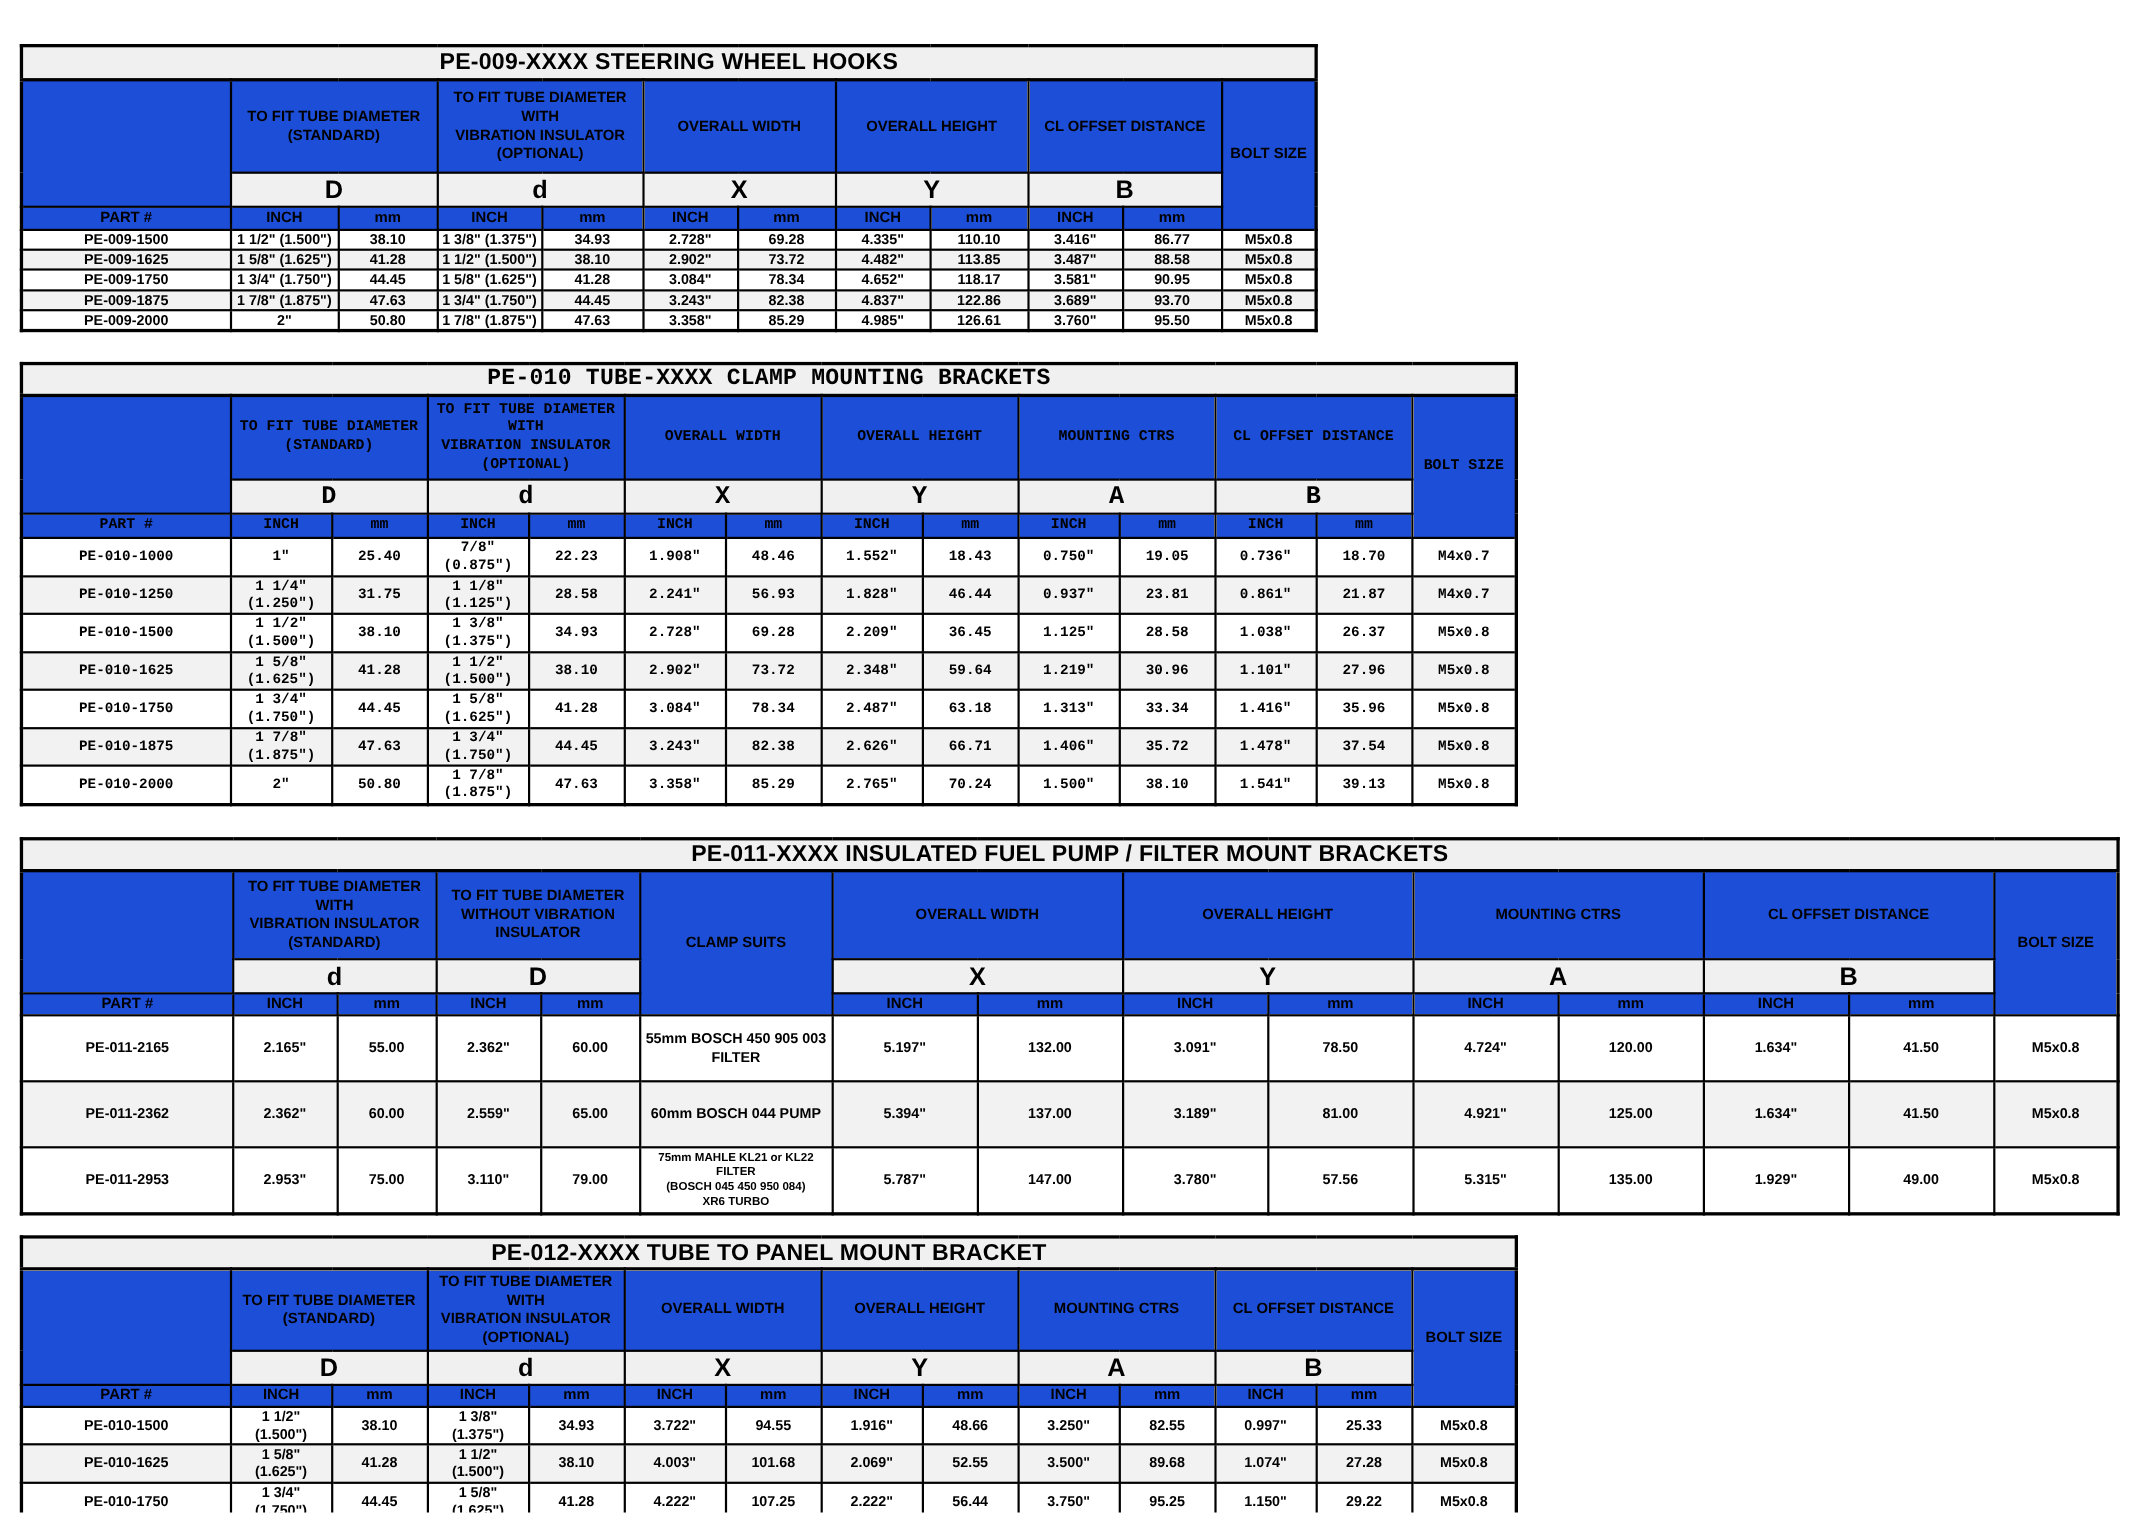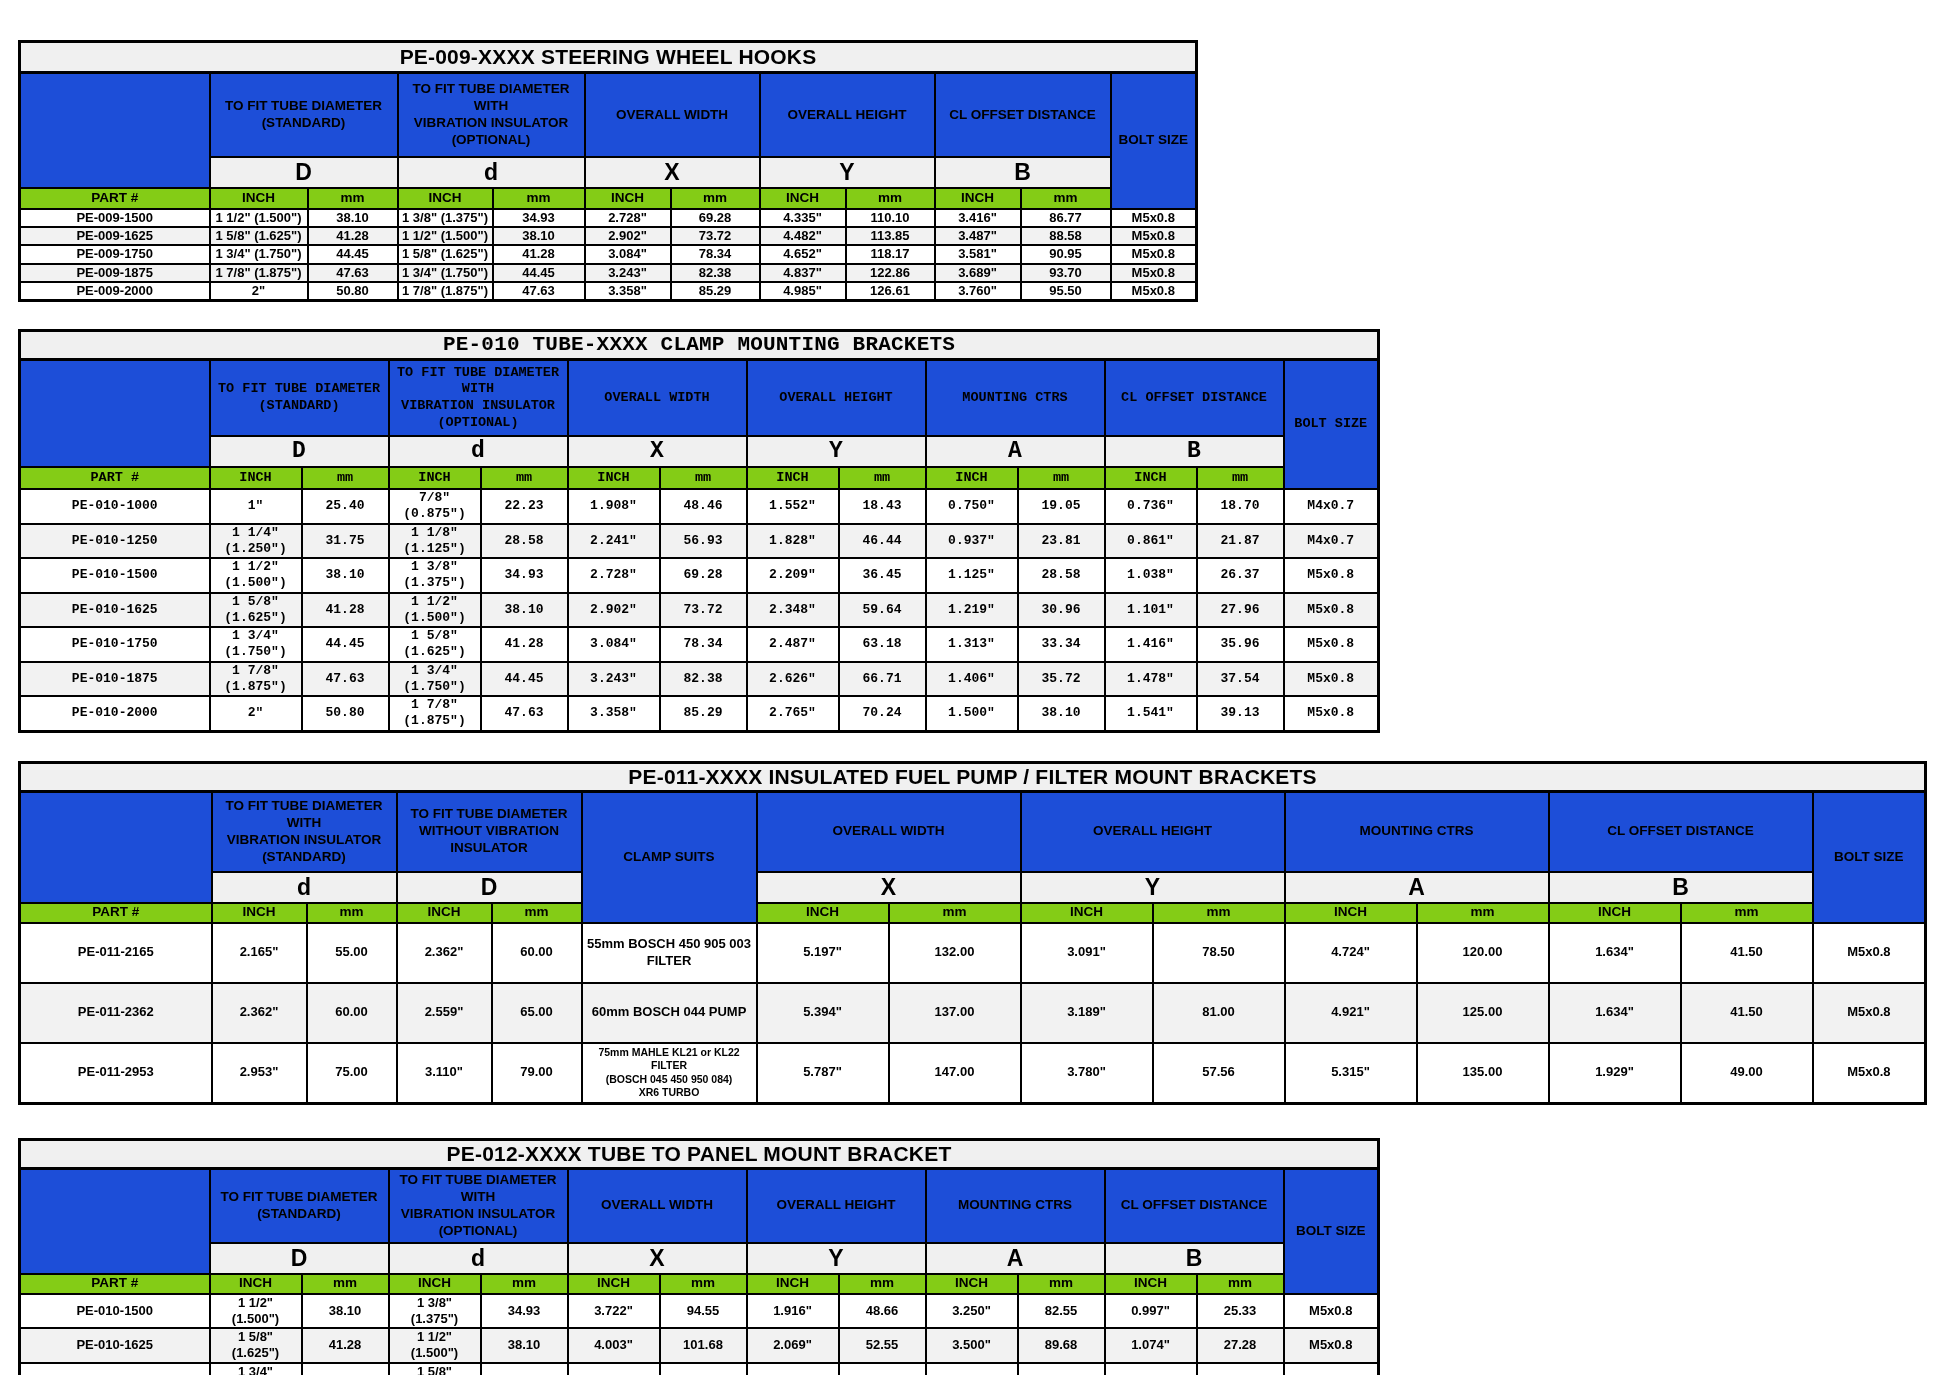--- a/index.html
+++ b/index.html
@@ -20,33 +20,33 @@
   
   td.c-inch,th.c-inch{border-right-width:1px;}
   td.c-mm,th.c-mm{border-left-width:1px;}
   tr.r-title td{
     border-bottom:3px solid #000;background:#f0f0f0;
     font-size:21px;font-weight:bold;letter-spacing:.2px;
   }
   tr.r-group th{background:#1d4ed8;white-space:pre-line;font-size:13.5px;}
   th.corner{background:#f0f0f0;}
   tr.r-letter th{background:#f0f0f0;font-size:23px;}
-  tr.r-units th{background:#84cc16;font-size:13.5px;}
+  tr.r-units th{background:#1d4ed8;font-size:13.5px;}
   th.c-bolt,th.c-clamp{background:#f0f0f0;font-size:14px;}
   tbody tr.alt td{background:#f2f2f2;}
   td.c-part{font-weight:normal;font-size:13.5px;}
   td.c-clamp{white-space:pre-line;font-size:12.5px;}
   td.c-clamp.small{font-size:10.5px;}
   
   .t0 tr.r-title td{height:28px;} .t0 tr.r-group th{height:82px;} .t0 tr.r-letter th{height:28px;}
   .t0 tr.r-units th{height:19px;} .t0 tbody td{height:16px;} .t0{margin-bottom:27px;}
   .t1 tr.r-title td{height:26px;} .t1 tr.r-group th{height:74px;} .t1 tr.r-letter th{height:22px;}
   .t1 tr.r-units th{height:20px;} .t1 tbody td{height:17px;} .t1{margin-bottom:28px;}
   .t2 tr.r-title td{height:26px;} .t2 tr.r-group th{height:78px;} .t2 tr.r-letter th{height:22px;}
-  .t2 tr.r-units th{height:18px;} .t2 tbody td{height:58px;} .t2{margin-bottom:33px;}
+  .t2 tr.r-units th{height:18px;} .t2 tbody td{height:58px;} .t2{margin-bottom:18px;}
   .t2 td.c-part{font-weight:bold;}
   .t3 tr.r-title td{height:24px;} .t3 tr.r-group th{height:72px;} .t3 tr.r-letter th{height:22px;}
   .t3 tr.r-units th{height:18px;} .t3 tbody td{height:17px;} .t3{margin-bottom:0;}
 </style>
 </head>
 <body>
 
 <div id="sheet">
     <table class="spec t0" style="width: 1177px;">
       <colgroup>

